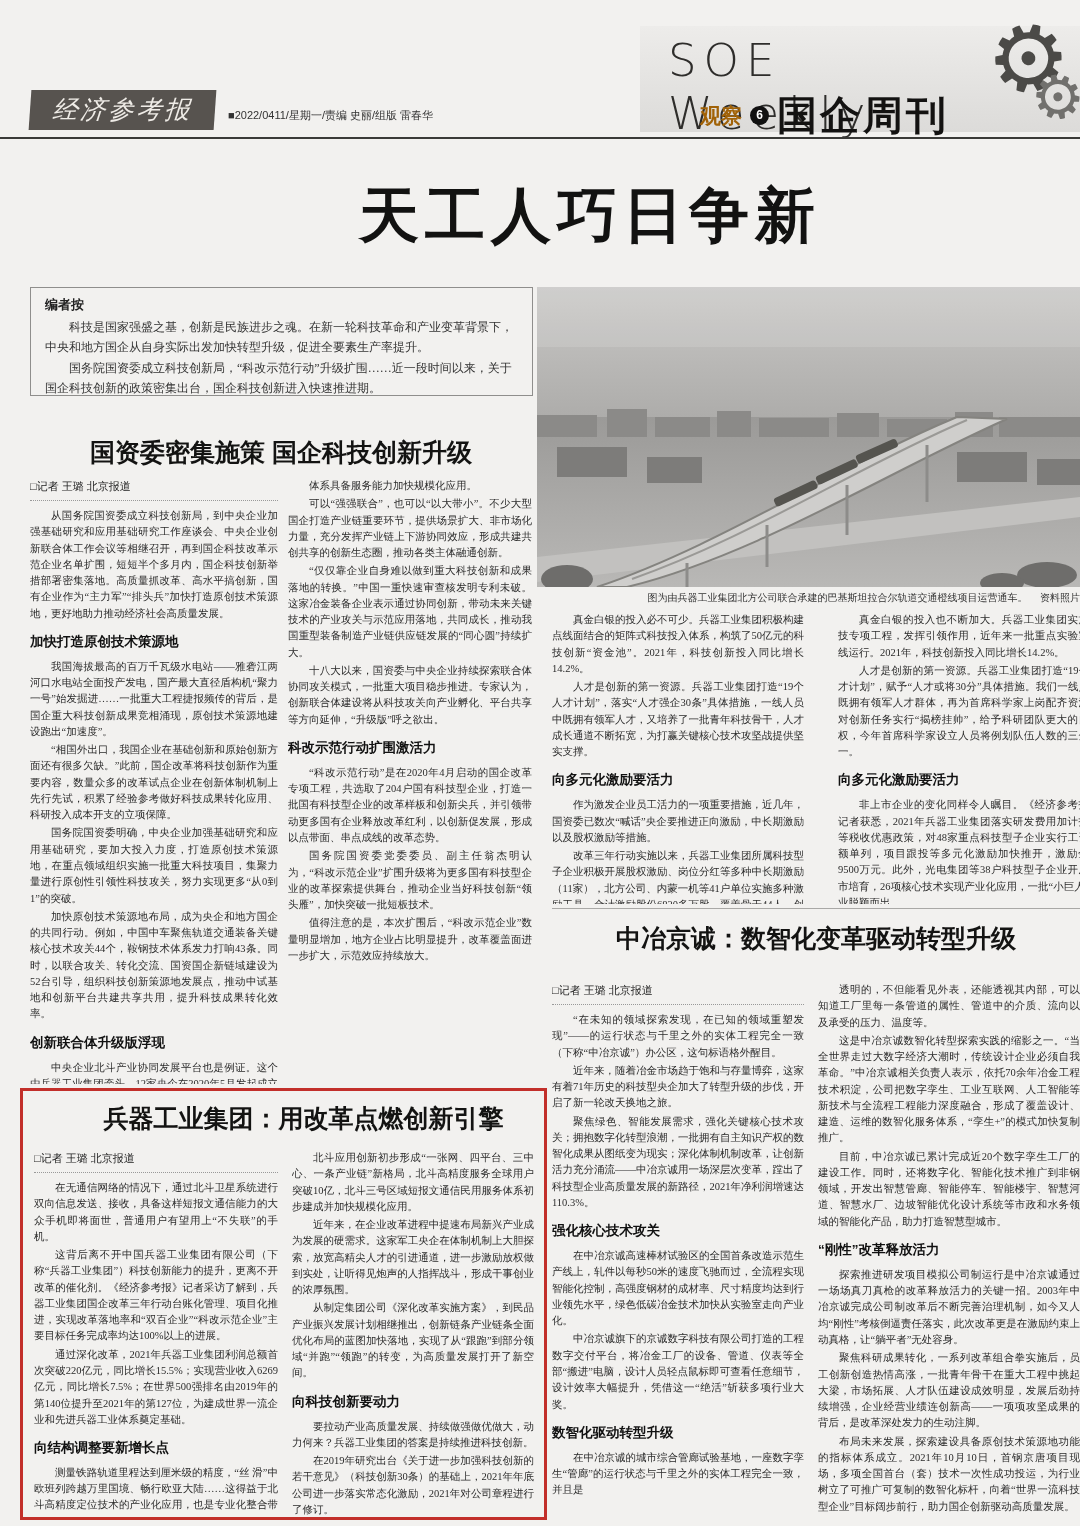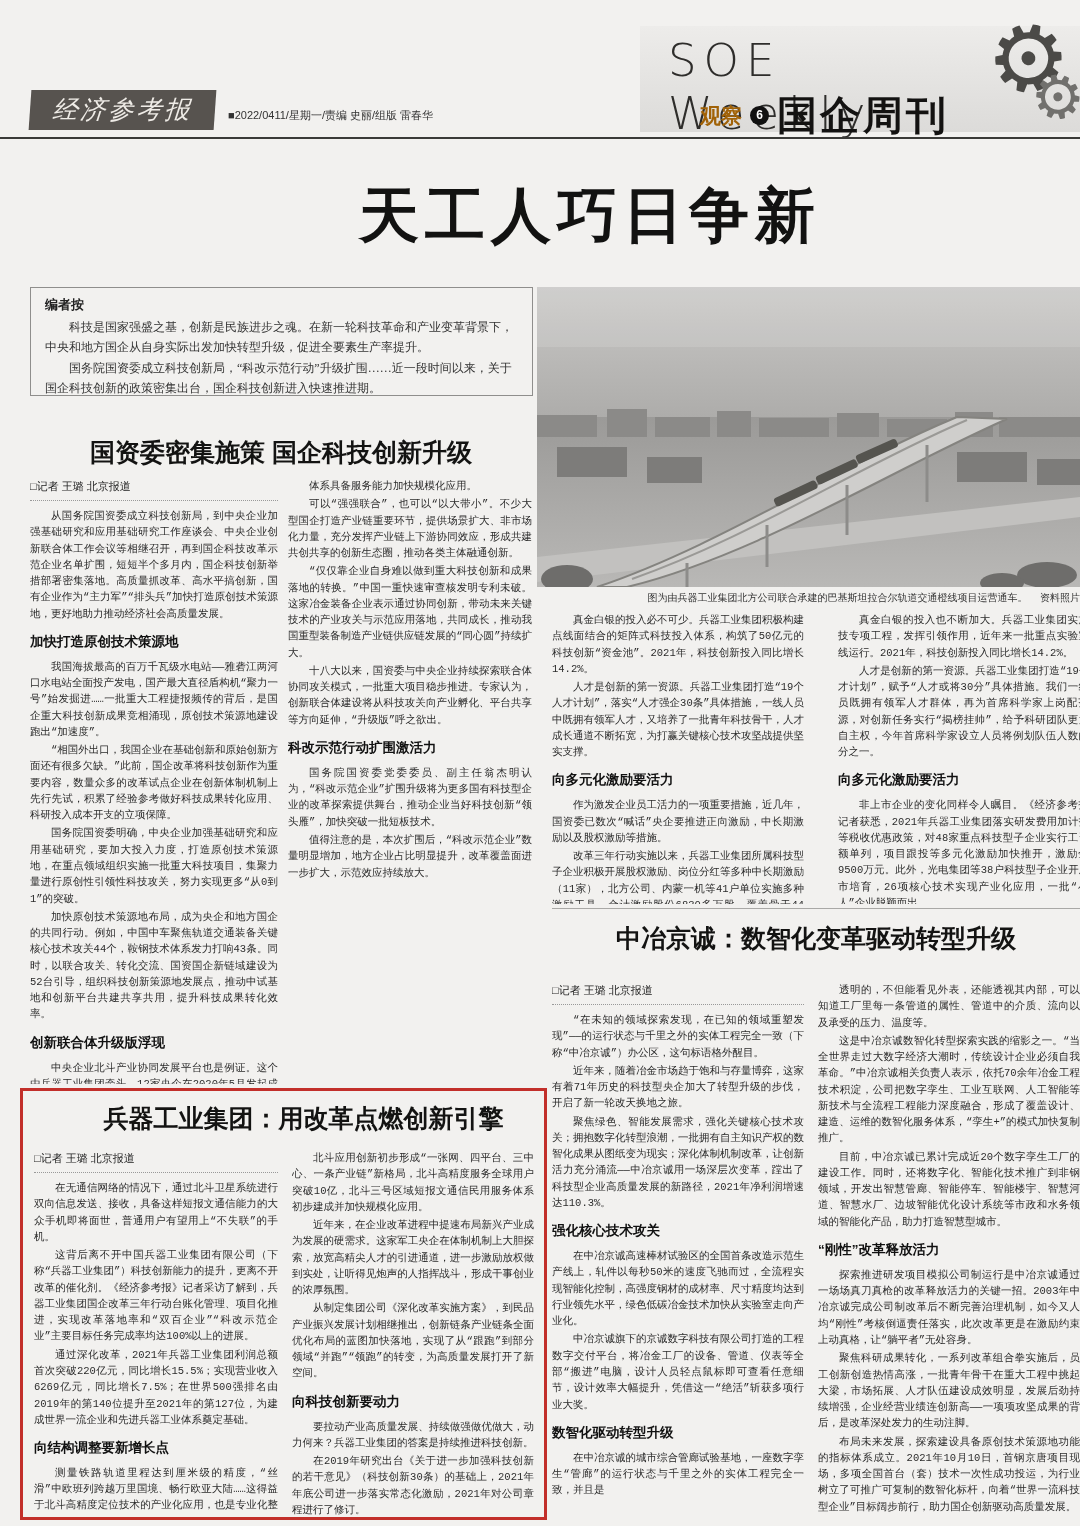--- a/index.html
+++ b/index.html
@@ -24,21 +24,21 @@
   
   .note{left:30px;top:287px;width:503px;height:109px;border:1px solid #8f8e8c;box-sizing:border-box;padding:8px 14px 6px;font-family:"Liberation Serif",serif;}
   .note-label{font-size:13px;font-weight:bold;color:#222;margin-bottom:3px;}
   .note p{margin:0;font-size:12px;line-height:1.7;color:#333;text-indent:2em;}
   
   .photo{left:537px;top:287px;width:543px;height:300px;overflow:hidden;background:#b5b4b2;}
   .caption{left:537px;top:591px;width:543px;font-size:10px;color:#333;text-align:right;font-family:"Liberation Serif",serif;}
   
   .a-title{text-align:center;font-weight:900;color:#131312;font-family:"Liberation Sans",sans-serif;}
   .col{font-size:10.5px;line-height:1.55;text-align:justify;color:#2b2b2b;overflow:hidden;font-family:"Liberation Serif",serif;}
-  .para{margin:0 0 2px;text-indent:2em;font-family:Liberation Mono, monospace;}
+  .para{margin:0 0 2px;text-indent:2em;}
   .sub{font-family:"Liberation Sans",sans-serif;font-weight:bold;font-size:13.5px;margin:10px 0 6px;color:#111;}
   .byline{font-size:11px;color:#222;border-bottom:1px dotted #999;padding-bottom:5px;margin-bottom:7px;font-family:"Liberation Sans",sans-serif;}
   .hdiv{left:552px;top:908px;width:528px;height:1px;background:#a9a8a6;}
   .redbox{left:20px;top:1088px;width:527px;height:432px;border:3px solid #c22f2a;box-sizing:border-box;z-index:6;pointer-events:none;}
 </style>
 </head>
 <body>
 
 <div class="page">
 
@@ -137,20 +137,21 @@
         <p class="para">中央企业北斗产业协同发展平台也是例证。这个由兵器工业集团牵头、12家央企在2020年5月发起成立的平台，运营近两年成果丰硕：近百项科技成果转化应用，预计相关企业2021年收入突破10亿元，北斗三号区域短报文通信民用服务体系初步建成。</p>
       </div>
   </div>
   <div class="abs col" style="left:288px;top:478px;width:244px;height:606px;">
     <div>
         <p class="para">体系具备服务能力加快规模化应用。</p>
         <p class="para">可以“强强联合”，也可以“以大带小”。不少大型国企打造产业链重要环节，提供场景扩大、非市场化力量，充分发挥产业链上下游协同效应，形成共建共创共享的创新生态圈，推动各类主体融通创新。</p>
         <p class="para">“仅仅靠企业自身难以做到重大科技创新和成果落地的转换。”中国一重快速审查核发明专利未破。这家冶金装备企业表示通过协同创新，带动未来关键技术的产业攻关与示范应用落地，共同成长，推动我国重型装备制造产业链供应链发展的“同心圆”持续扩大。</p>
         <p class="para">十八大以来，国资委与中央企业持续探索联合体协同攻关模式，一批重大项目稳步推进。专家认为，创新联合体建设将从科技攻关向产业孵化、平台共享等方向延伸，“升级版”呼之欲出。</p>
         <h3 class="sub">科改示范行动扩围激活力</h3>
+        <p class="para">“科改示范行动”是在2020年4月启动的国企改革专项工程，共选取了204户国有科技型企业，打造一批国有科技型企业的改革样板和创新尖兵，并引领带动更多国有企业释放改革红利，以创新促发展，形成以点带面、串点成线的改革态势。</p>
         <p class="para">国务院国资委党委委员、副主任翁杰明认为，“科改示范企业”扩围升级将为更多国有科技型企业的改革探索提供舞台，推动企业当好科技创新“领头雁”，加快突破一批短板技术。</p>
         <p class="para">值得注意的是，本次扩围后，“科改示范企业”数量明显增加，地方企业占比明显提升，改革覆盖面进一步扩大，示范效应持续放大。</p>
       </div>
   </div>
   <div class="abs col" style="left:552px;top:612px;width:252px;height:292px;">
     <div>
         <p class="para">真金白银的投入必不可少。兵器工业集团积极构建点线面结合的矩阵式科技投入体系，构筑了50亿元的科技创新“资金池”。2021年，科技创新投入同比增长14.2%。</p>
         <p class="para">人才是创新的第一资源。兵器工业集团打造“19个人才计划”，落实“人才强企30条”具体措施，一线人员中既拥有领军人才，又培养了一批青年科技骨干，人才成长通道不断拓宽，为打赢关键核心技术攻坚战提供坚实支撑。</p>
         <h3 class="sub">向多元化激励要活力</h3>
         <p class="para">作为激发企业员工活力的一项重要措施，近几年，国资委已数次“喊话”央企要推进正向激励，中长期激励以及股权激励等措施。</p>

